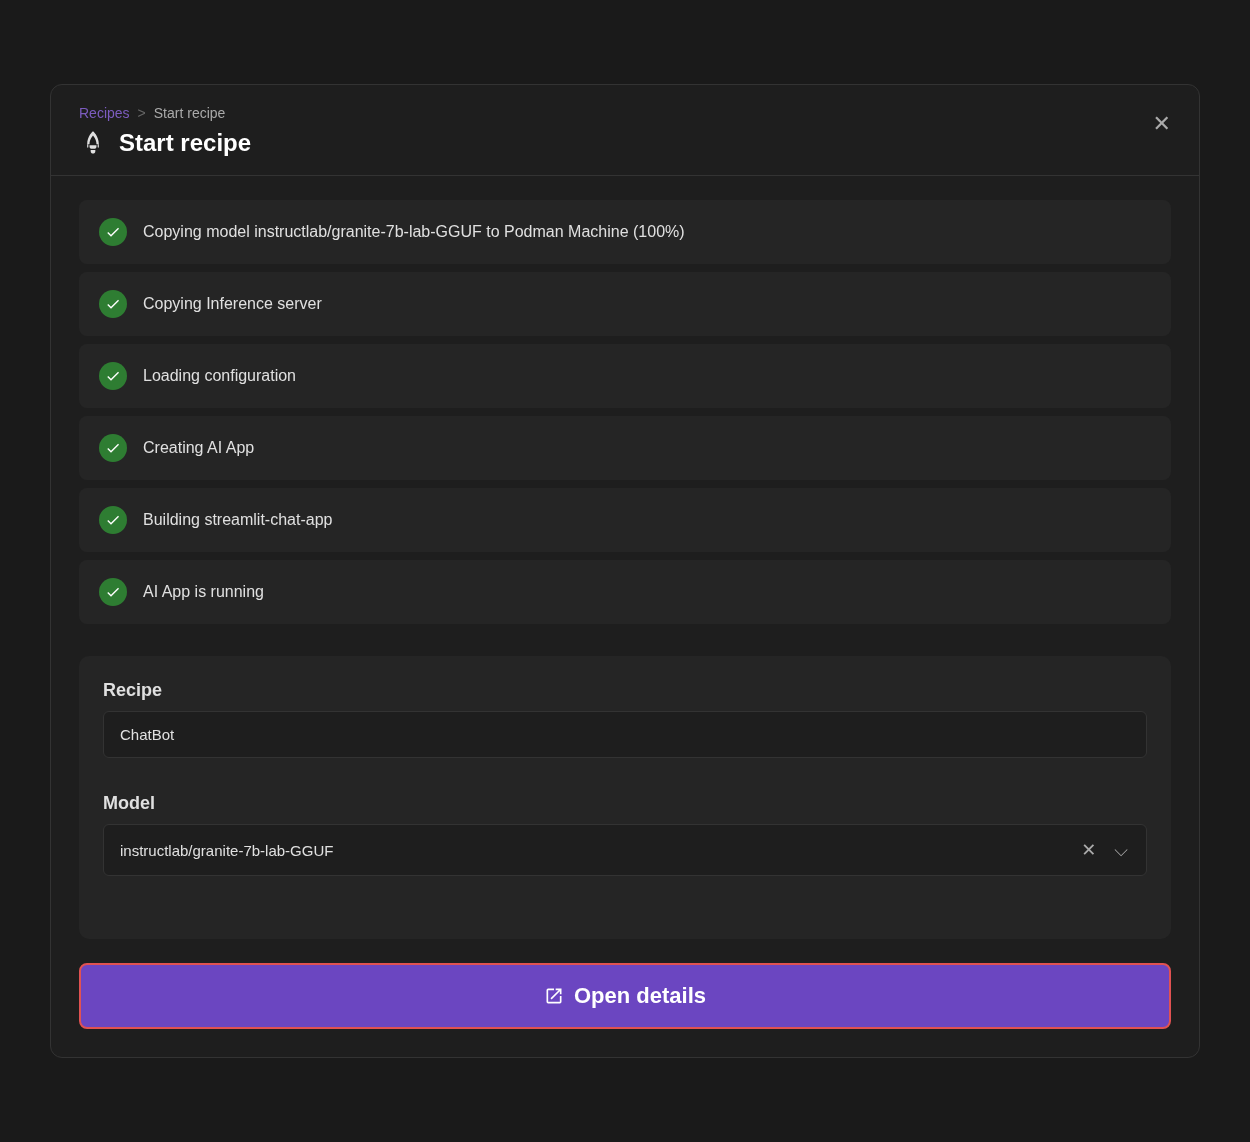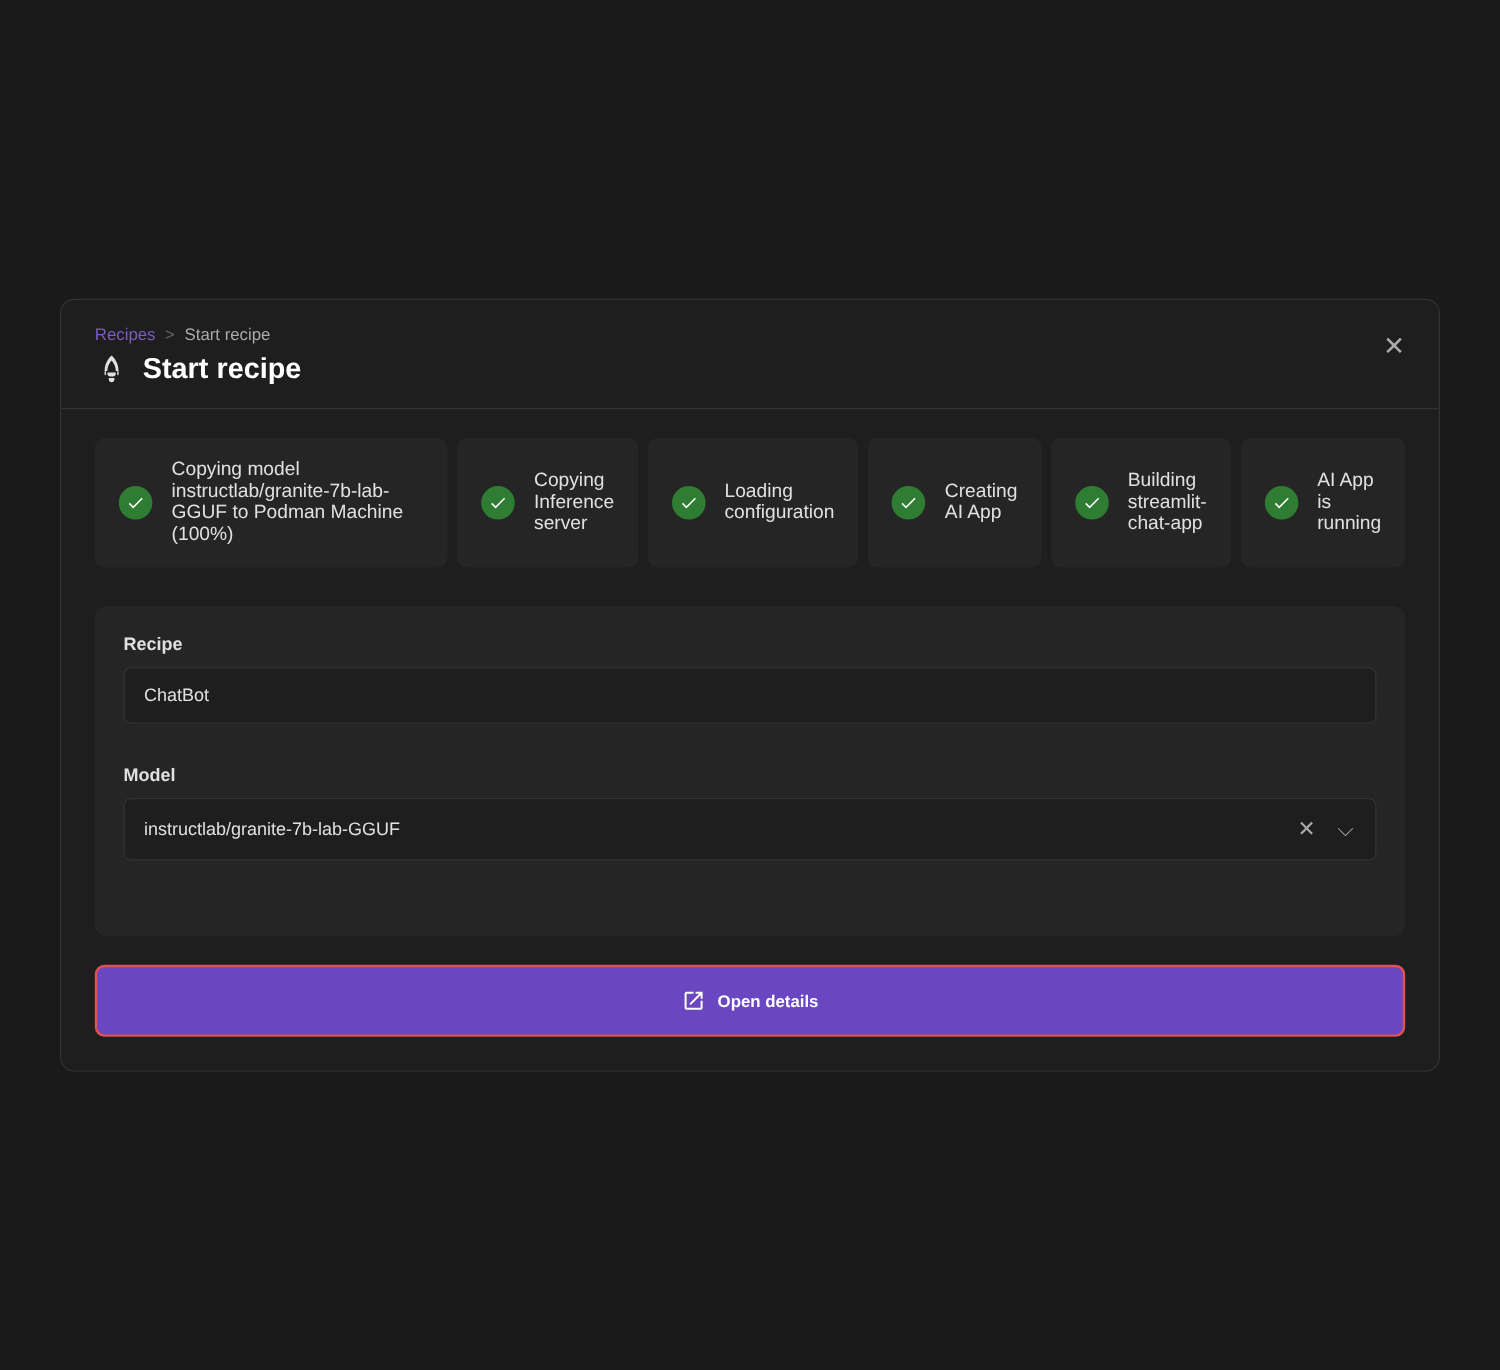--- a/index.html
+++ b/index.html
@@ -105,21 +105,21 @@
       line-height: 1;
       padding: 4px;
     }
 
     .modal-body {
       padding: 24px 28px 28px 28px;
     }
 
     .step-list {
       display: flex;
-      flex-direction: row;
+      flex-direction: column;
       gap: 8px;
       margin-bottom: 32px;
     }
 
     .step-item {
       display: flex;
       align-items: center;
       gap: 16px;
       background: #252525;
       border-radius: 8px;
@@ -149,21 +149,21 @@
     }
 
     .details-section {
       background: #252525;
       border-radius: 10px;
       padding: 24px 24px 28px 24px;
       margin-bottom: 24px;
     }
 
     .field-label {
-      font-size: 15px;
+      font-size: 18px;
       font-weight: 700;
       color: #e0e0e0;
       margin-bottom: 10px;
     }
 
     .field-value-box {
       background: #1e1e1e;
       border-radius: 6px;
       padding: 14px 16px;
       font-size: 15px;
@@ -193,21 +193,21 @@
       line-height: 1;
       padding: 2px;
     }
 
     .open-details-btn {
       width: 100%;
       background: #6b46c1;
       border: 2px solid #e05252;
       border-radius: 8px;
       padding: 18px;
-      font-size: 14px;
+      font-size: 22px;
       font-weight: 600;
       color: #fff;
       cursor: pointer;
       display: flex;
       align-items: center;
       justify-content: center;
       gap: 10px;
       transition: background 0.2s;
     }
 

